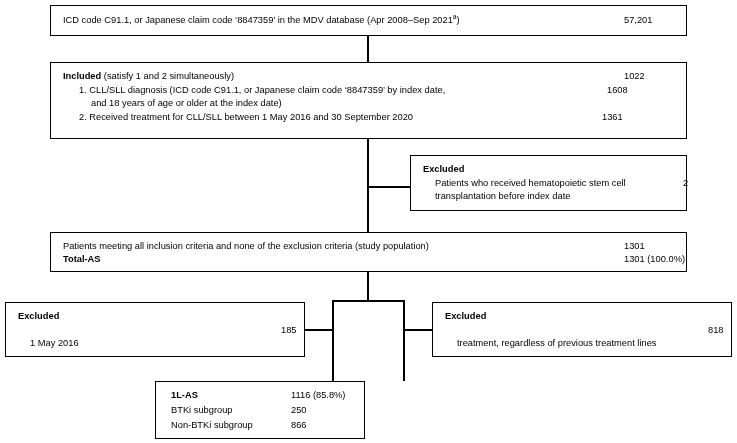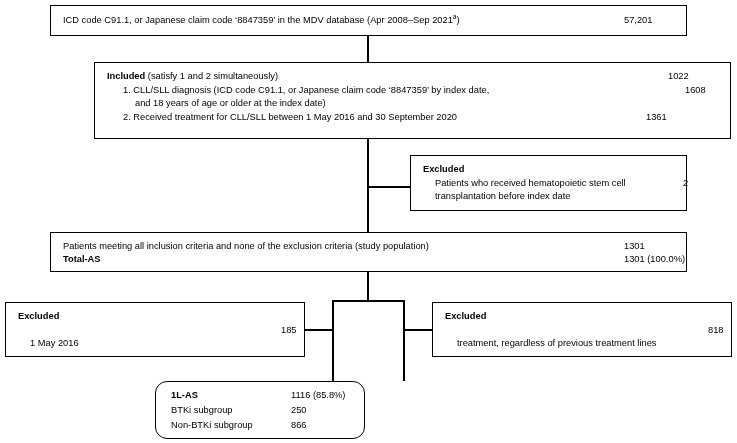--- a/index.html
+++ b/index.html
@@ -56,26 +56,26 @@
 
   <div class="line hline" style="left:305px; top:329px; width:28px;"></div>
 
   <div class="line hline" style="left:403px; top:329px; width:29px;"></div>
 
   <div class="box" style="left:50px; top:5px; width:637px; height:31px;">
     <span class="lbl" style="left:12px; top:9px;"><span>ICD code C91.1, or Japanese claim code ‘8847359’ in the MDV database (Apr 2008–Sep 2021</span><sup>a</sup><span>)</span></span>
     <span class="num" style="left:553px; top:9px;">57,201</span>
   </div>
 
-  <div class="box" style="left:50px; top:62px; width:637px; height:77px;margin-left:44px;">
+  <div class="box" style="left:50px; top:62px; width:637px; height:77px;">
     <span class="lbl" style="left:12px; top:8px;"><span class="b">Included</span><span> (satisfy 1 and 2 simultaneously)</span></span>
     <span class="num" style="left:553px; top:8px;">1022</span>
 
     <span class="lbl" style="left:28px; top:22px;">1. CLL/SLL diagnosis (ICD code C91.1, or Japanese claim code ‘8847359’ by index date,</span>
-    <span class="num" style="left:570px; top:22px;">1608</span>
+    <span class="num" style="left:536px; top:22px;">1608</span>
     <span class="lbl" style="left:40px; top:35px;">and 18 years of age or older at the index date)</span>
 
     <span class="lbl" style="left:28px; top:49px;">2. Received treatment for CLL/SLL between 1 May 2016 and 30 September 2020</span>
     <span class="num" style="left:531px; top:49px;">1361</span>
   </div>
 
   <div class="box" style="left:410px; top:155px; width:277px; height:56px;">
     <span class="lbl b" style="left:12px; top:8px;">Excluded</span>
     <span class="lbl" style="left:24px; top:22px;">Patients who received hematopoietic stem cell</span>
     <span class="num" style="left:252px; top:22px;">2</span>
@@ -94,21 +94,21 @@
     <span class="num" style="left:255px; top:22px;">185</span>
     <span class="lbl" style="left:24px; top:35px;">1 May 2016</span>
   </div>
 
   <div class="box" style="left:432px; top:302px; width:300px; height:55px;">
     <span class="lbl b" style="left:12px; top:8px;">Excluded</span>
     <span class="num" style="left:255px; top:22px;">818</span>
     <span class="lbl" style="left:24px; top:35px;">treatment, regardless of previous treatment lines</span>
   </div>
 
-  <div class="box" style="left:155px; top:381px; width:210px; height:58px;border-radius:12px;">
+  <div class="box" style="left:155px; top:381px; width:210px; height:58px;">
     <span class="lbl b" style="left:15px; top:8px;">1L-AS</span>
     <span class="num" style="left:115px; top:8px;">1116 (85.8%)</span>
 
     <span class="lbl" style="left:15px; top:23px;">BTKi subgroup</span>
     <span class="num" style="left:115px; top:23px;">250</span>
 
     <span class="lbl" style="left:15px; top:38px;">Non-BTKi subgroup</span>
     <span class="num" style="left:115px; top:38px;">866</span>
   </div>
 

